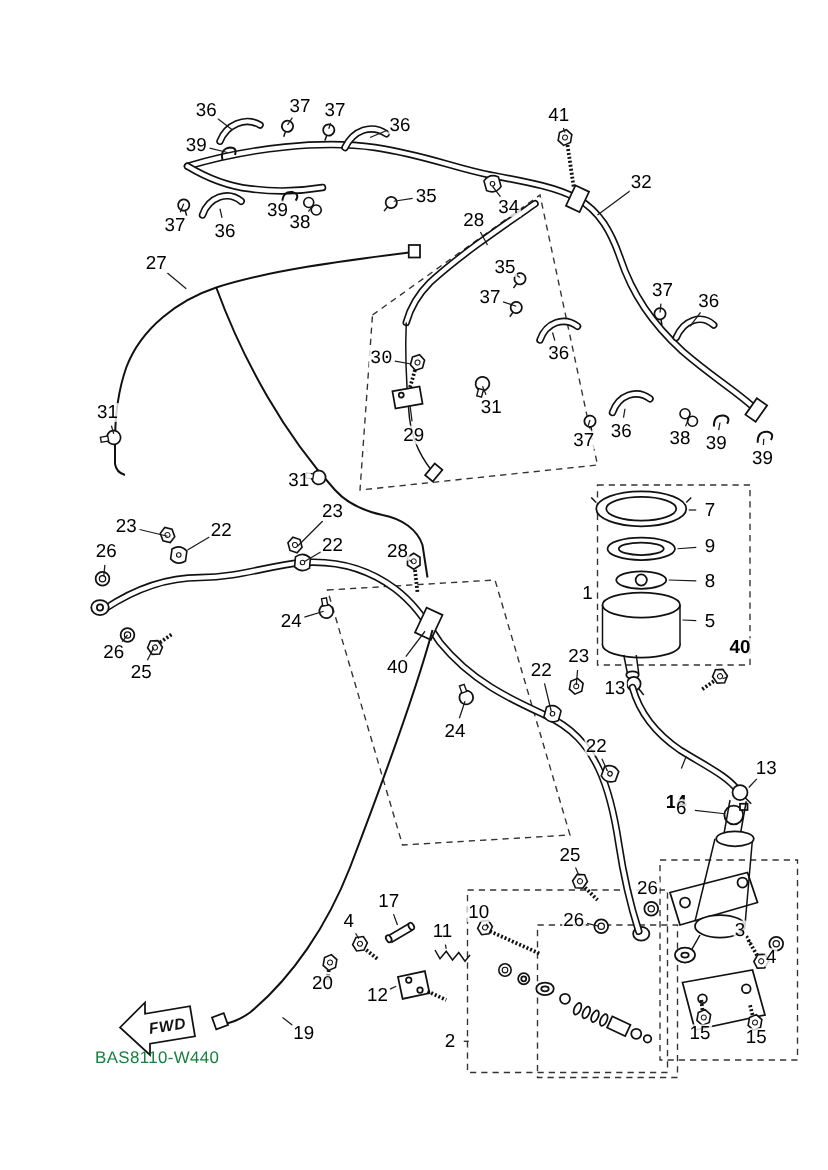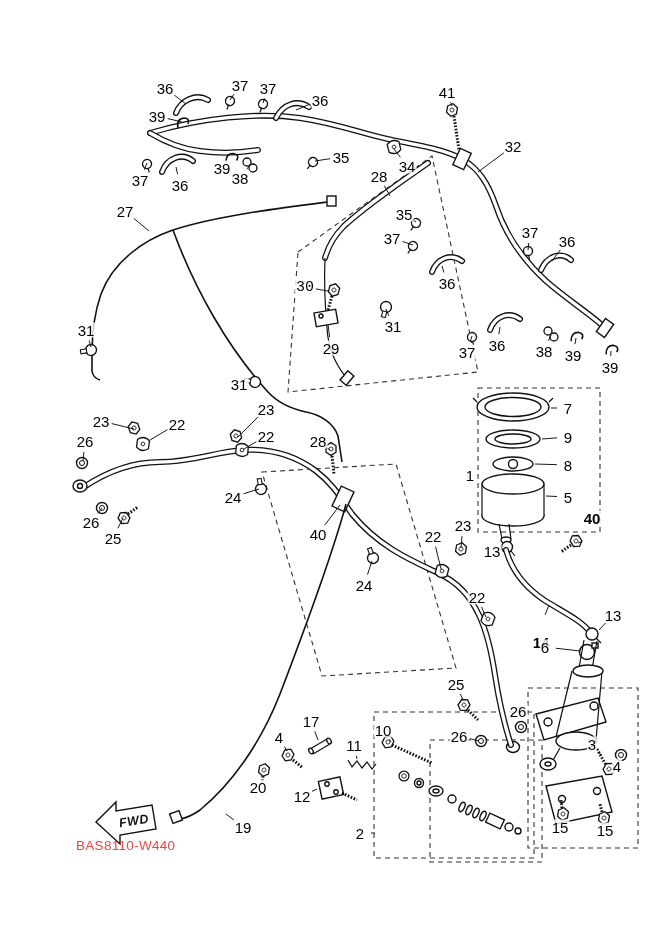--- a/index.html
+++ b/index.html
@@ -13,21 +13,21 @@
   .ln2{fill:none;stroke:#111;stroke-width:1.2;}
   .wf{fill:#fff;stroke:#111;stroke-width:1.4;}
   .dash{fill:none;stroke:#333;stroke-width:1.1;stroke-dasharray:5 4;}
   .thr{stroke:#111;stroke-width:3;stroke-dasharray:1.6 1.6;fill:none;}
   #leader-lines line{stroke:#1a1a1a;stroke-width:1;}
   
   .callout{position:absolute;transform:translate(-50%,-50%);font-size:15px;line-height:1;
            color:#000;background:rgba(255,255,255,.8);padding:0 1px;white-space:nowrap;}
   .fwd-label{position:absolute;left:134px;top:821px;transform:translate(-50%,-50%) rotate(-9deg);
              font-style:italic;font-weight:bold;font-size:12.5px;letter-spacing:.5px;color:#111;}
-  .diagram-code{position:absolute;left:76px;top:838px;font-size:13.5px;letter-spacing:.3px;color:#ef4444;}
+  .diagram-code{position:absolute;left:76px;top:838px;font-size:13.5px;letter-spacing:.3px;color:#15803d;}
 </style>
 </head>
 <body>
 
 <div class="stage">
 
   <svg id="art" width="662" height="936" viewBox="0 0 662 936">
     <defs>
       <g id="hexbolt">
         <polygon points="-5,-3.2 0,-6.4 5,-3.2 5,3.2 0,6.4 -5,3.2" fill="#fff" stroke="#111" stroke-width="1.3"></polygon>

